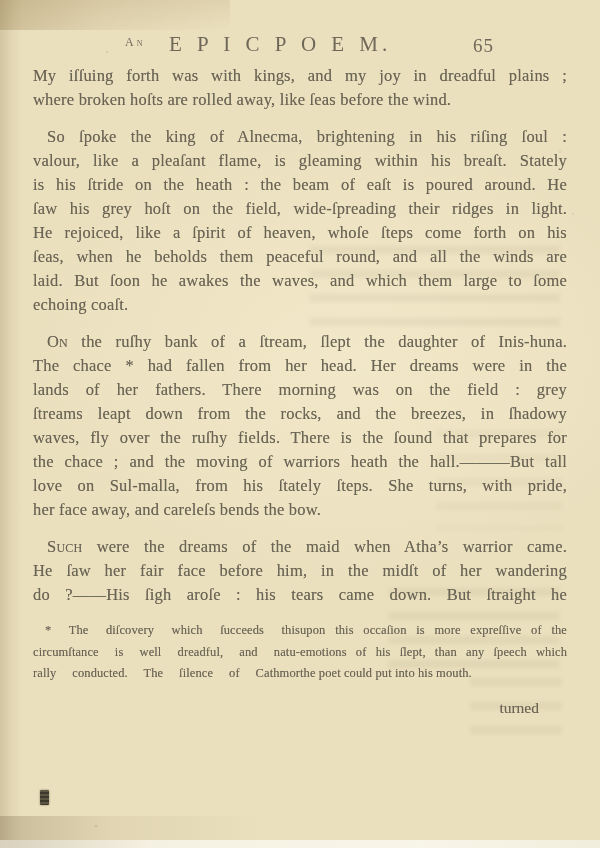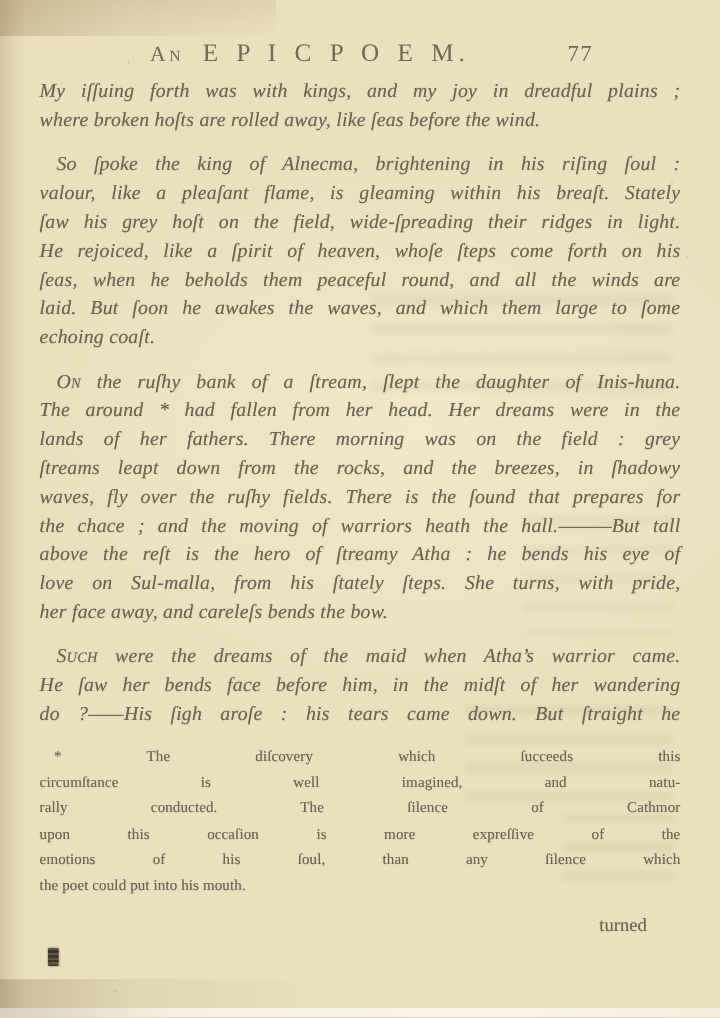--- a/index.html
+++ b/index.html
@@ -38,33 +38,33 @@
       radial-gradient(circle 2px at 560px 152px, rgba(90,80,60,.22), transparent 70%),
       radial-gradient(circle 2px at 573px 214px, rgba(90,80,60,.22), transparent 70%),
       radial-gradient(circle 3px at 96px 826px, rgba(100,90,70,.22), transparent 70%);}
   
   .ink-mark{position:absolute;left:40px;top:790px;width:9px;height:15px;border-radius:1px;
     background:repeating-linear-gradient(180deg,#5c5642 0 2px,#3c382b 2px 4px);
     box-shadow:0 0 2px rgba(60,56,43,.6);}
   
   .text-block{position:absolute;left:33px;top:32px;width:534px;}
   .hdr{position:relative;height:28px;color:#6f6858;}
-  .hdr-an{position:absolute;left:92px;top:3px;font-size:18px;font-variant:small-caps;letter-spacing:3px;}
+  .hdr-an{position:absolute;left:92px;top:3px;font-size:12px;font-variant:small-caps;letter-spacing:3px;}
   .hdr-title{position:absolute;left:136px;top:0;font-size:21px;letter-spacing:4px;word-spacing:2px;}
   .hdr-num{position:absolute;left:440px;top:3px;font-size:19px;letter-spacing:1px;}
   .body{margin-top:4px;}
-  .para{margin-bottom:13px;font-style:italic;}
+  .para{margin-bottom:13px;}
   .line{font-size:16.5px;line-height:24px;letter-spacing:0.2px;
     text-align:justify;text-align-last:justify;
     text-shadow:0 0 0.6px rgba(106,100,85,0.55);}
   .line.last{text-align-last:left;}
   .para.indent .line:first-child{text-indent:14px;}
   .sc{font-variant:small-caps;}
   
-  .footnote{display:flex;gap:0;margin-top:2px;flex-direction:column;}
+  .footnote{display:flex;gap:0;margin-top:2px;}
   .fn-col{flex:1 1 0;min-width:0;}
   .fn-col .line{font-size:12.5px;line-height:21.5px;letter-spacing:0.1px;}
   .fn-left .line:first-child{text-indent:12px;}
   
   .catchword{margin-top:14px;font-size:15.5px;text-align:right;padding-right:28px;
     text-shadow:0 0 0.6px rgba(106,100,85,0.5);}
 </style>
 </head>
 <body>
 
@@ -77,63 +77,63 @@
   <div class="edge-left"></div>
   <div class="edge-topleft"></div>
   <div class="edge-bottomleft"></div>
   <div class="edge-bottom"></div>
   <div class="ink-mark"></div>
 
   <div class="text-block">
     <div class="hdr">
       <span class="hdr-an">An</span>
       <span class="hdr-title">E P I C    P O E M.</span>
-      <span class="hdr-num">77</span>
+      <span class="hdr-num">65</span>
     </div>
 
     <div class="body">
         <div class="para">
           <div class="line">My iſſuing forth was with kings, and my joy in dreadful plains ;</div>
           <div class="line last">where broken hoſts are rolled away, like ſeas before the wind.</div>
         </div>
         <div class="para indent">
           <div class="line">So ſpoke the king of Alnecma, brightening in his riſing ſoul :</div>
           <div class="line">valour, like a pleaſant flame, is gleaming within his breaſt. Stately</div>
+          <div class="line">is his ſtride on the heath : the beam of eaſt is poured around. He</div>
           <div class="line">ſaw his grey hoſt on the field, wide-ſpreading their ridges in light.</div>
           <div class="line">He rejoiced, like a ſpirit of heaven, whoſe ſteps come forth on his</div>
           <div class="line">ſeas, when he beholds them peaceful round, and all the winds are</div>
           <div class="line">laid. But ſoon he awakes the waves, and which them large to ſome</div>
           <div class="line last">echoing coaſt.</div>
         </div>
         <div class="para indent">
           <div class="line"><span class="sc">On</span> the ruſhy bank of a ſtream, ſlept the daughter of Inis-huna.</div>
-          <div class="line">The around * had fallen from her head. Her dreams were in the</div>
+          <div class="line">The chace * had fallen from her head. Her dreams were in the</div>
           <div class="line">lands of her fathers. There morning was on the field : grey</div>
           <div class="line">ſtreams leapt down from the rocks, and the breezes, in ſhadowy</div>
           <div class="line">waves, fly over the ruſhy fields. There is the ſound that prepares for</div>
           <div class="line">the chace ; and the moving of warriors heath the hall.———But tall</div>
-          <div class="line">above the reſt is the hero of ſtreamy Atha : he bends his eye of</div>
           <div class="line">love on Sul-malla, from his ſtately ſteps. She turns, with pride,</div>
           <div class="line last">her face away, and careleſs bends the bow.</div>
         </div>
         <div class="para indent">
           <div class="line"><span class="sc">Such</span> were the dreams of the maid when Atha’s warrior came.</div>
-          <div class="line">He ſaw her bends face before him, in the midſt of her wandering</div>
+          <div class="line">He ſaw her fair face before him, in the midſt of her wandering</div>
           <div class="line">do ?——His ſigh aroſe : his tears came down. But ſtraight he</div>
         </div>
       </div>
 
     <div class="footnote">
       <div class="fn-col fn-left">
           <div class="line">* The diſcovery which ſucceeds this</div>
-          <div class="line">circumſtance is well imagined, and natu-</div>
+          <div class="line">circumſtance is well dreadful, and natu-</div>
           <div class="line">rally conducted. The ſilence of Cathmor</div>
         </div>
       <div class="fn-col fn-right">
           <div class="line">upon this occaſion is more expreſſive of the</div>
-          <div class="line">emotions of his ſoul, than any ſilence which</div>
+          <div class="line">emotions of his ſlept, than any ſpeech which</div>
           <div class="line last">the poet could put into his mouth.</div>
         </div>
     </div>
 
     <div class="catchword">turned</div>
   </div>
 </div>
 
 </body></html>

